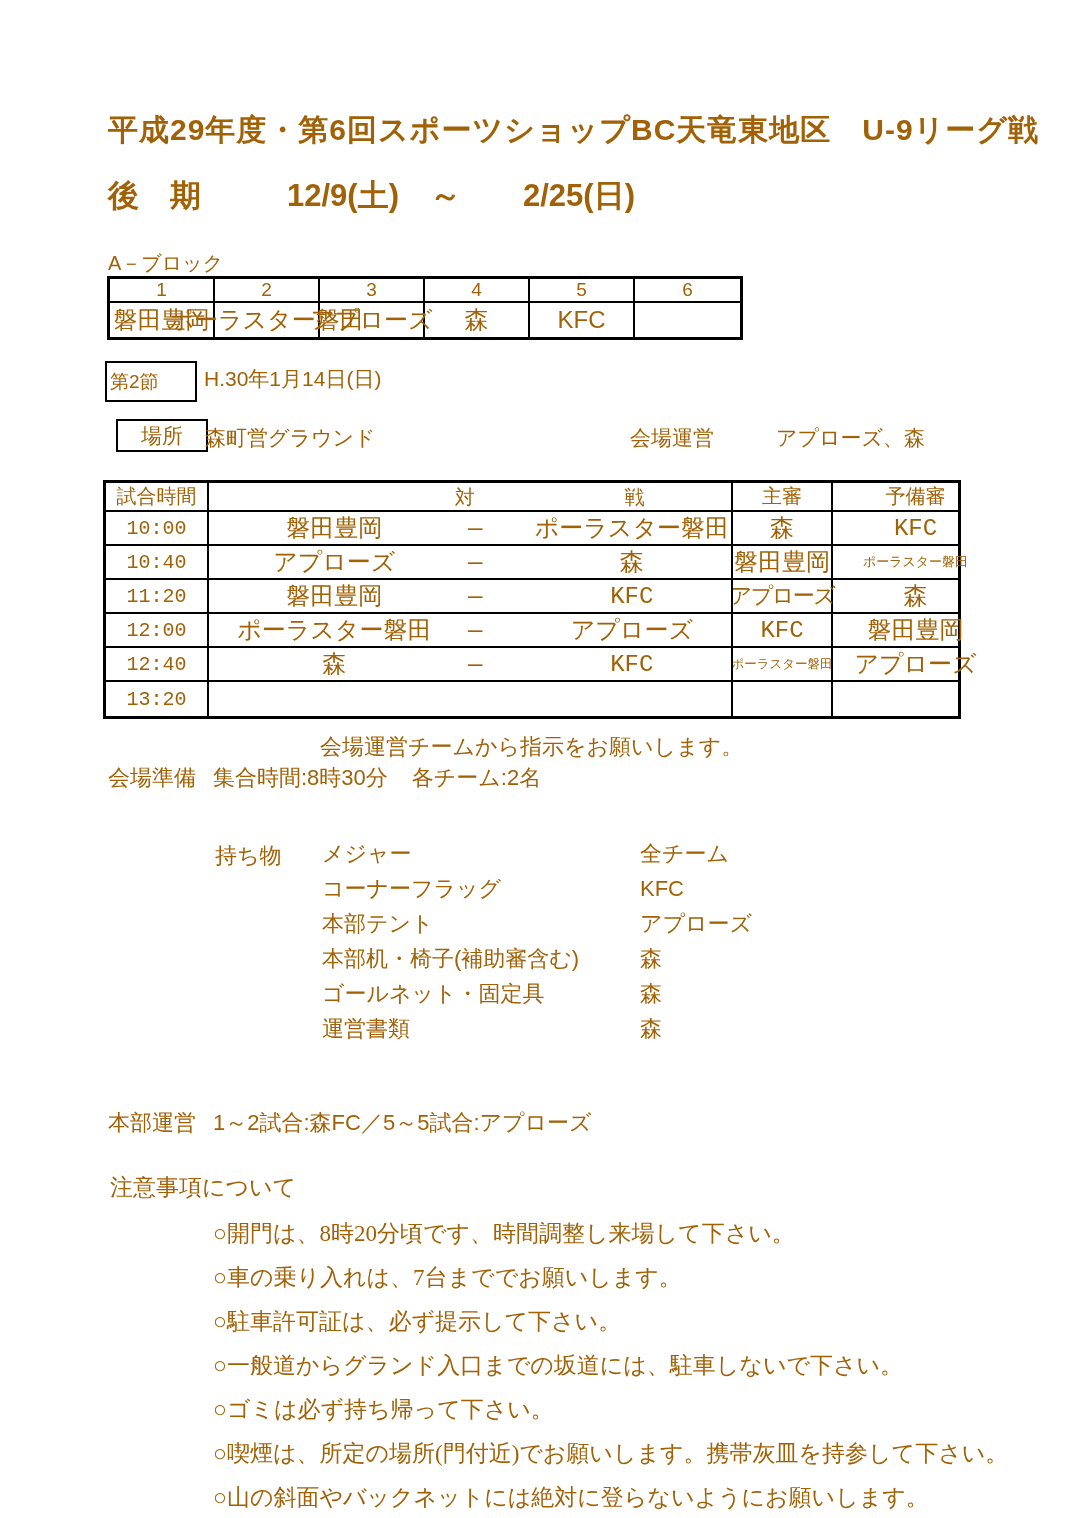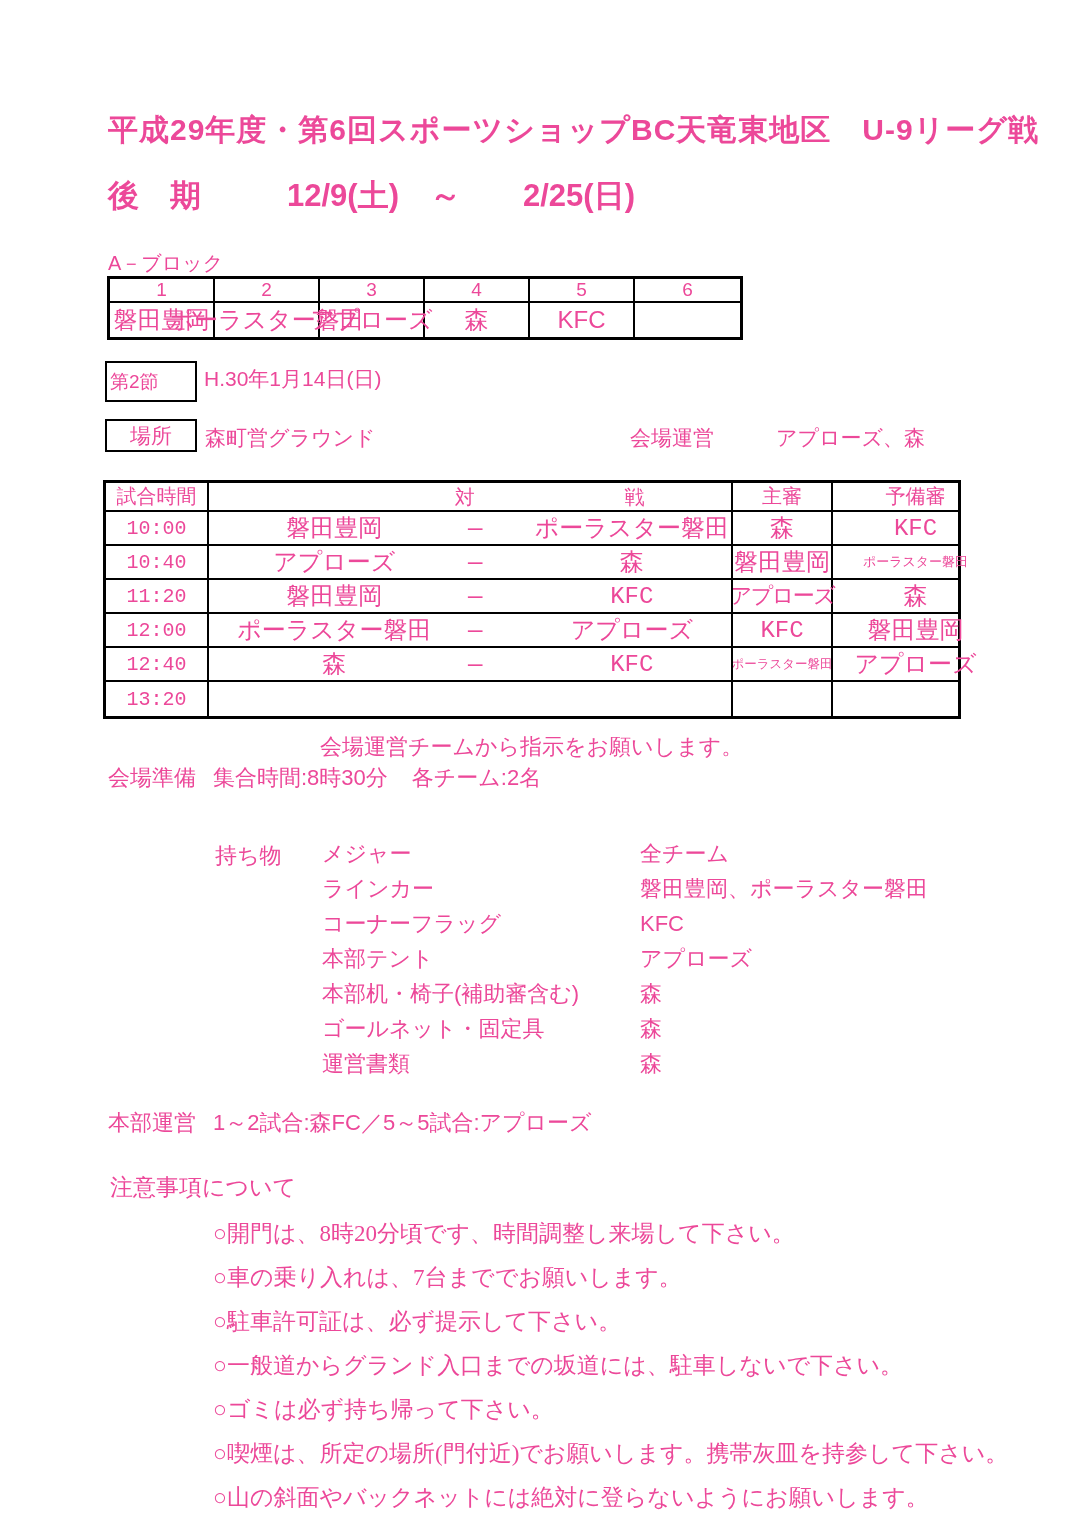--- a/index.html
+++ b/index.html
@@ -2,21 +2,21 @@
 <html><head>
 <meta charset="utf-8">
 <style>
   * { margin: 0; padding: 0; box-sizing: border-box; }
   html, body { background: #ffffff; }
   .page {
     position: relative;
     width: 1092px;
     height: 1518px;
     background: #ffffff;
-    color: #ec4899;
+    color: #a16207;
     font-family: "Liberation Sans", "DejaVu Sans", sans-serif;
     overflow: hidden;
   }
 
   
   .title {
     position: absolute; left: 108px; top: 110px;
     font-size: 30px; font-weight: bold; letter-spacing: 1px; white-space: nowrap;
   }
   .subtitle {
@@ -46,21 +46,21 @@
   .b-cell.sm { font-size: 12.5px; }
 
   
   .round-box {
     position: absolute; left: 105px; top: 361px; width: 92px; height: 41px;
     border: 2px solid #000; display: flex; align-items: center;
     padding-left: 3px; font-size: 19px;
   }
   .round-date { position: absolute; left: 204px; top: 365px; font-size: 21px; white-space: nowrap; }
   .venue-box {
-    position: absolute; left: 105px; top: 419px; width: 92px; height: 33px;
+    position: absolute; left: 116px; top: 419px; width: 92px; height: 33px;
     border: 2px solid #000; display: flex; align-items: center; justify-content: center;
     font-size: 21px;
   }
   .venue-name { position: absolute; left: 205px; top: 424px; font-size: 21px; white-space: nowrap; }
   .ops-label  { position: absolute; left: 630px; top: 424px; font-size: 21px; white-space: nowrap; }
   .ops-teams  { position: absolute; left: 776px; top: 424px; font-size: 21px; white-space: nowrap; }
 
   
   .schedule-table {
     position: absolute; left: 103px; top: 480px;
@@ -244,24 +244,20 @@
   </div>
 
   <div class="belongings-label">持ち物</div>
 
   <div class="belongings-list">
     <div class="bl-row">
       <span class="bl-item">メジャー</span>
       <span class="bl-team">全チーム</span>
     </div>
     <div class="bl-row">
-      <span class="bl-item">ラインカー</span>
-      <span class="bl-team">磐田豊岡、ポーラスター磐田</span>
-    </div>
-    <div class="bl-row">
       <span class="bl-item">コーナーフラッグ</span>
       <span class="bl-team">KFC</span>
     </div>
     <div class="bl-row">
       <span class="bl-item">本部テント</span>
       <span class="bl-team">アプローズ</span>
     </div>
     <div class="bl-row">
       <span class="bl-item">本部机・椅子(補助審含む)</span>
       <span class="bl-team">森</span>

